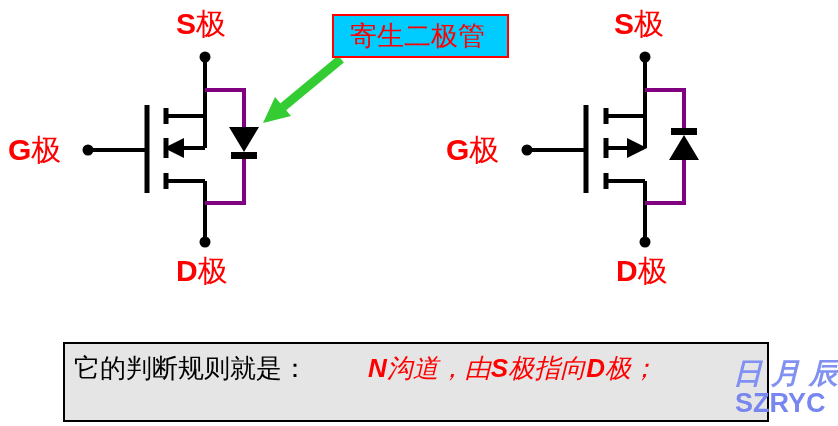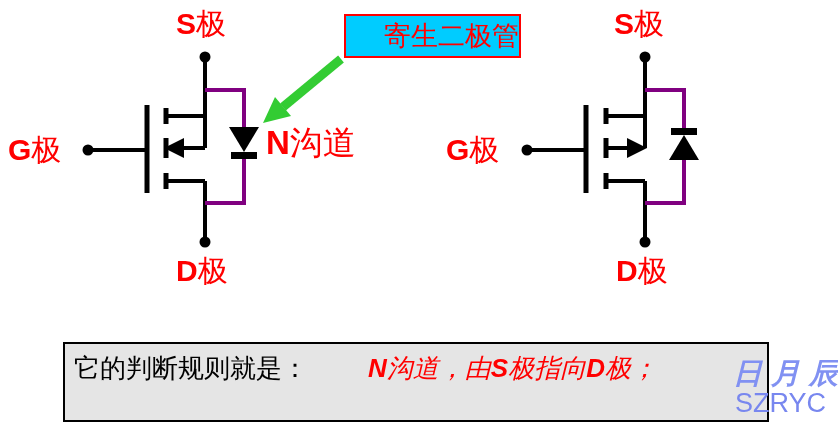--- a/index.html
+++ b/index.html
@@ -3,34 +3,34 @@
 <meta charset="utf-8">
 <style>
   html,body{margin:0;padding:0;background:#fff;}
   #canvas{position:relative;width:838px;height:426px;background:#ffffff;overflow:hidden;
           font-family:"Liberation Serif",serif;}
   svg{position:absolute;left:0;top:0;}
   .label{position:absolute;color:#FF0000;white-space:nowrap;line-height:1.05;}
   .sz27{font-size:30px;}
   .sz33{font-size:33px;}
   .latin{font-family:"Liberation Sans",sans-serif;font-weight:700;}
-  .callout{position:absolute;left:344px;top:14px;width:177px;height:44px;
+  .callout{position:absolute;left:332px;top:14px;width:177px;height:44px;
            background:#00CCFF;border:2px solid #FF0000;box-sizing:border-box;
-           display:flex;align-items:center;justify-content:flex-end;}
+           display:flex;align-items:center;justify-content:flex-start;padding-left:16px;}
   .callout .label-inner{color:#FF0000;font-size:27px;white-space:nowrap;}
   .rule-box{position:absolute;left:63px;top:342px;width:706px;height:80px;
             border:2px solid #000;box-sizing:border-box;background:#e5e5e5;}
   .rule-intro{position:absolute;left:9px;top:7px;color:#000;font-size:26px;white-space:nowrap;}
   .rule-line{position:absolute;color:#FF0000;font-size:26px;white-space:nowrap;}
   .rule-n{left:303px;top:7px;font-style:italic;}
   .rule-p{left:308px;top:42px;}
   .wm-cn{position:absolute;left:733px;top:354px;color:#8191F2;font-size:29px;
          font-style:italic;font-weight:700;letter-spacing:9px;white-space:nowrap;z-index:5;}
   .wm-en{position:absolute;left:735px;top:388px;color:#7887EF;font-size:27px;
-         font-family:"Liberation Sans",sans-serif;font-weight:400;white-space:nowrap;z-index:5;}
+         font-family:"Liberation Sans",sans-serif;font-weight:700;white-space:nowrap;z-index:5;}
 </style>
 </head>
 <body>
 
 <div id="canvas">
 
   <svg width="838" height="426" viewBox="0 0 838 426">
 
     <g stroke="#000000" stroke-width="4" fill="none">
 
@@ -90,21 +90,20 @@
     </g>
     <g fill="#000000">
       <rect x="671" y="128" width="26" height="7"></rect>
       <polygon points="669,160 699,160 684,135"></polygon>
     </g>
   </svg>
 
   <div class="label sz27" style="left:176px;top:8px;"><b class="latin">S</b>极</div>
   <div class="label sz27" style="left:8px;top:134px;"><b class="latin">G</b>极</div>
   <div class="label sz27" style="left:176px;top:255px;"><b class="latin">D</b>极</div>
-  <div class="label sz33" style="left:266px;top:126px;"><b class="latin">N</b>沟道</div>
 
   <div class="label sz27" style="left:614px;top:8px;"><b class="latin">S</b>极</div>
   <div class="label sz27" style="left:446px;top:134px;"><b class="latin">G</b>极</div>
   <div class="label sz27" style="left:616px;top:255px;"><b class="latin">D</b>极</div>
 
   <div class="callout">
     <span class="label-inner">寄生二极管</span>
   </div>
 
   <div class="rule-box">

